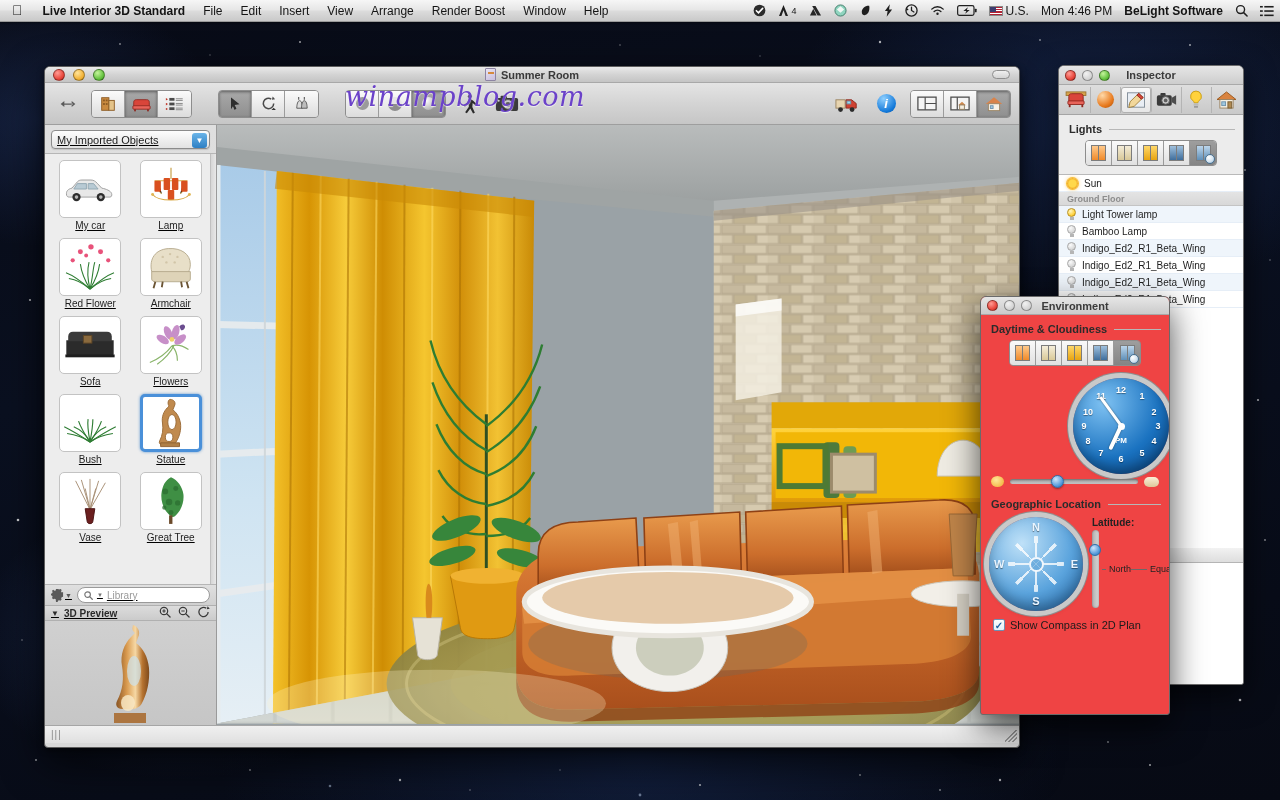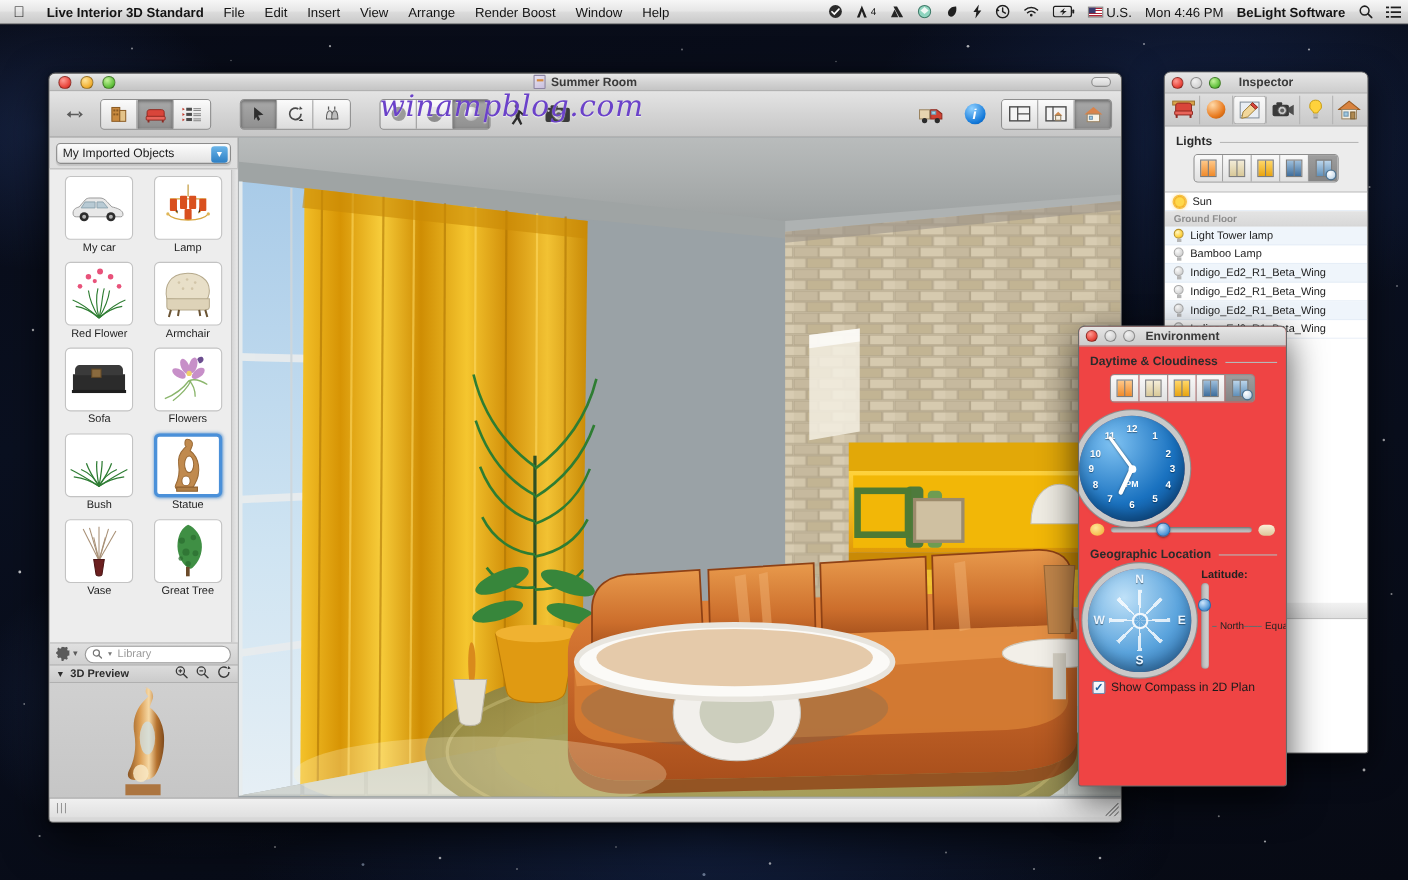--- a/index.html
+++ b/index.html
@@ -112,21 +112,21 @@
   .i-cursor { display:inline-block; width:9px;height:13px;
      background:#2e2e2e; clip-path:polygon(0 0,0 100%,27% 72%,46% 100%,66% 88%,46% 62%,100% 56%); }
   .i-sphere { width:13px;height:13px;border-radius:50%;background:radial-gradient(circle at 35% 30%,#cfcfcf,#909090); }
   .i-hemi { width:14px;height:14px;border-radius:50%;background:linear-gradient(180deg,#e6e6e6 50%,#8d8d8d 50%); }
   .i-info { width:19px;height:19px;border-radius:50%;
      background:radial-gradient(circle at 35% 25%,#8fd0ff,#1177d8 70%,#0a4f9c);
      color:#fff; font-style:italic; font-weight:bold; font-size:13px;
      display:flex;align-items:center;justify-content:center; }
 
   
-  .content { display:flex; height:calc(682px - 22px - 42px - 18px); }
+  .content { display:flex; height:calc(682px - 22px - 42px - 18px);text-decoration:underline; }
 
   
   .sidebar {
     width:172px; background:linear-gradient(180deg,#dfdfdf,#d2d2d2);
     border-right:1px solid #9a9a9a; display:flex; flex-direction:column;
   }
   .lib-select-wrap { padding:5px 6px 4px 6px; }
   .lib-select {
     height:19px; border:1px solid #8b8b8b; border-radius:4px;
     background:linear-gradient(180deg,#fdfdfd,#e2e2e2);
@@ -273,21 +273,21 @@
     box-shadow:0 12px 34px rgba(0,0,0,.7); z-index:30; overflow:hidden;
   }
   .env-title {
     height:18px; background:linear-gradient(180deg,#e6e6e6,#cbcbcb);
     border-bottom:1px solid #a7a7a7; display:flex; align-items:center; position:relative;
   }
   .env-title .traffic { gap:6px; padding-left:6px; }
   .env-title .tl { width:11px;height:11px; }
   .env-title .lbl { position:absolute; left:0; right:0; text-align:center;
      font-size:11px; font-weight:bold; color:#3b3b3b; }
-  .clock-wrap { display:flex; justify-content:flex-start; padding:4px 0 2px 0; }
+  .clock-wrap { display:flex; justify-content:flex-end; padding:4px 0 2px 12px; }
   .clock {
     width:96px; height:96px; border-radius:50%;
     background:
       radial-gradient(circle at 32% 26%, #7fc2f2, #1a72c0 58%, #0d4e8f 88%);
     box-shadow:0 0 0 5px #c9c9c9, 0 0 0 6px #8e8e8e, 0 2px 6px rgba(0,0,0,.45),
                inset 0 -6px 12px rgba(0,0,0,.28);
     position:relative;
   }
   .clock .num { position:absolute; color:#fff; font-size:9px; font-weight:bold;
      width:12px; text-align:center; text-shadow:0 1px 1px rgba(0,0,0,.4); }

